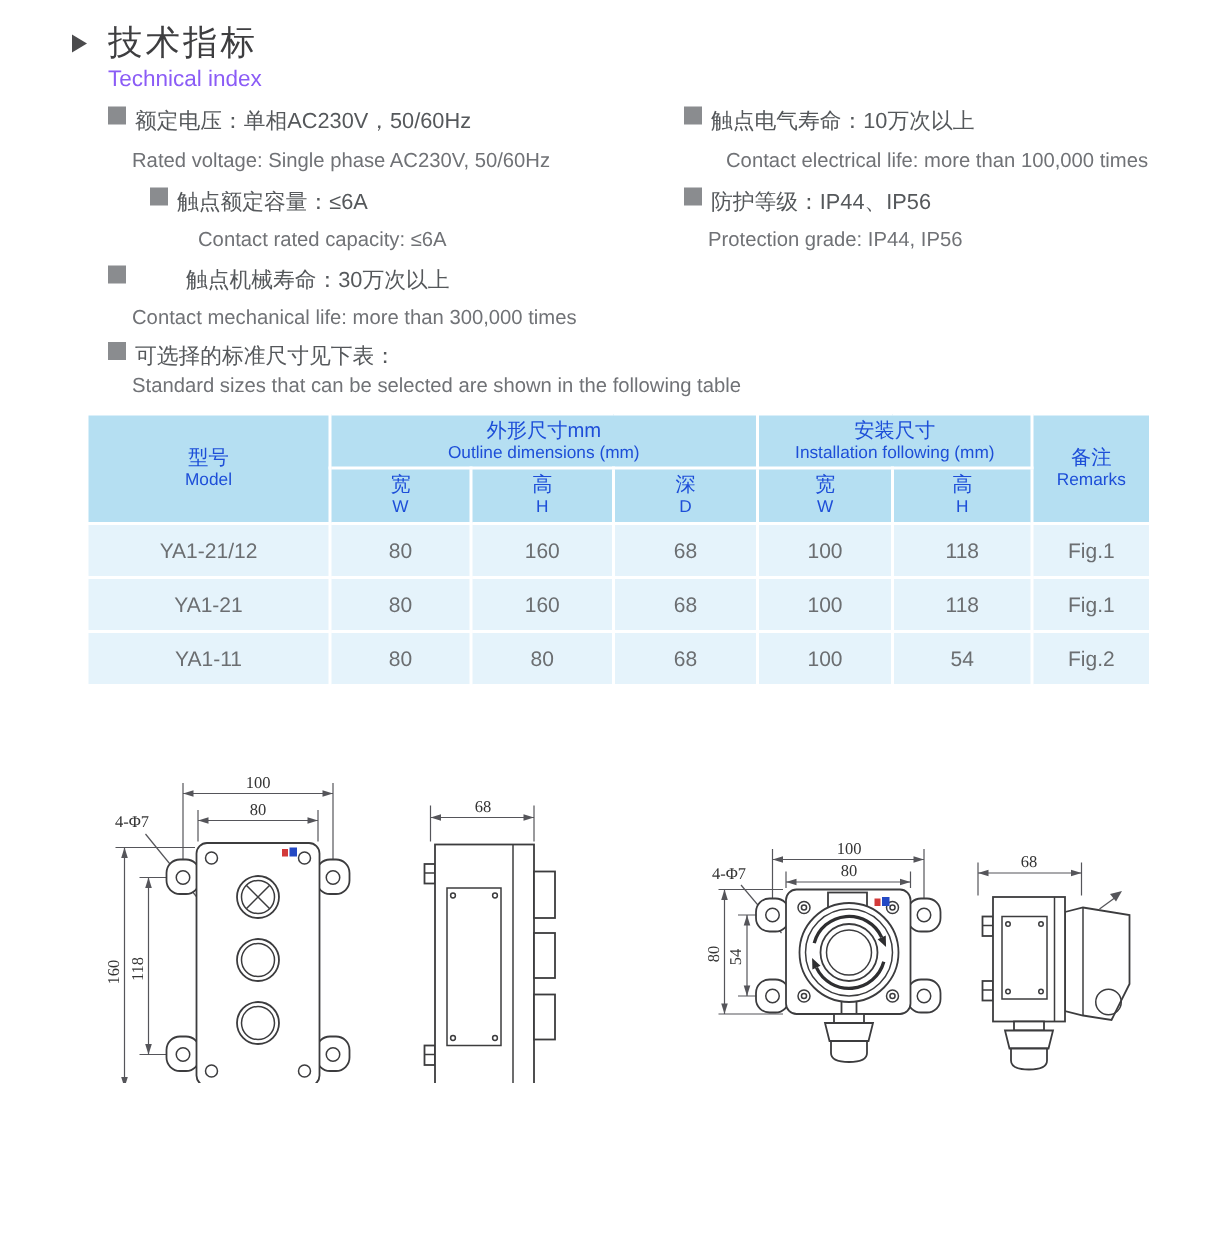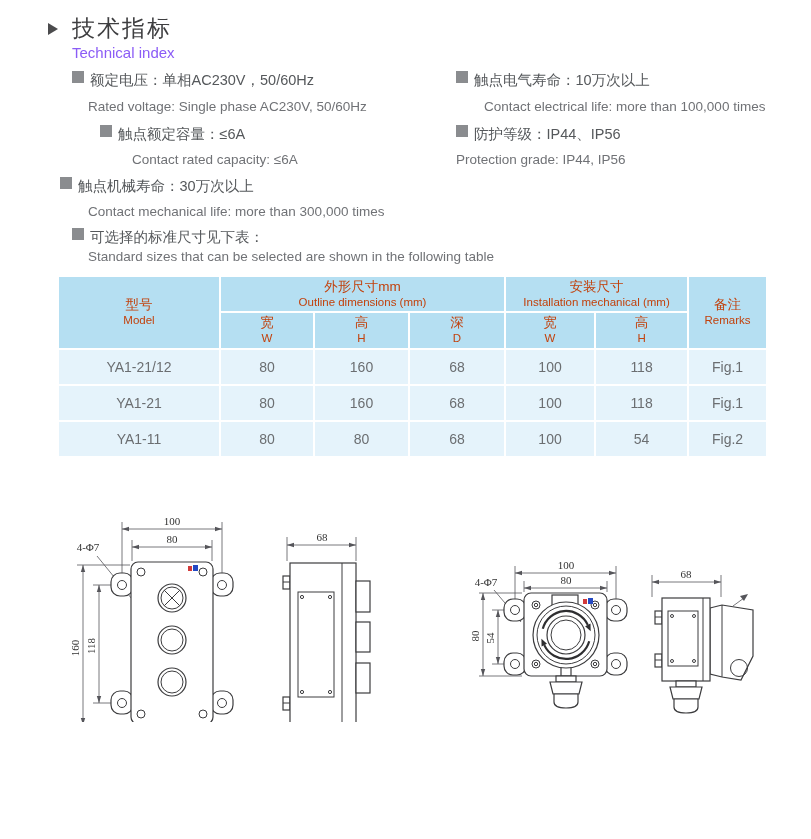--- a/index.html
+++ b/index.html
@@ -13,21 +13,21 @@
   .title-en{font-size:15px;color:#8b5cf6;}
 
   
   .zh-line{display:flex;align-items:flex-start;font-size:14.5px;color:#55585b;white-space:nowrap;}
   .bullet{width:12px;height:12px;background:#8a8c8f;margin-right:6px;flex:0 0 auto;}
   .en-line{font-size:13.5px;color:#707276;white-space:nowrap;}
 
   
   table.spec{border-collapse:collapse;table-layout:fixed;width:709px;}
   table.spec th,table.spec td{border:2px solid #ffffff;text-align:center;vertical-align:middle;padding:0;font-weight:normal;}
-  table.spec thead th{background:#b5dff2;color:#c2410c;}
+  table.spec thead th{background:#b5dff2;color:#1d4ed8;}
   table.spec tbody td{background:#e5f3fb;color:#6b6e71;font-size:14px;}
   .hz{font-size:13.5px;line-height:1.25;}
   .he{font-size:11.5px;line-height:1.2;}
 
   
   svg .ln{stroke:#3c3c3e;stroke-width:1.2;fill:none;}
   svg .ln2{stroke:#3c3c3e;stroke-width:1;fill:none;}
   svg .fw{stroke:#3c3c3e;stroke-width:1.2;fill:#ffffff;}
   svg .dim{stroke:#55555a;stroke-width:0.8;fill:none;}
   svg .ah{fill:#55555a;stroke:none;}
@@ -50,21 +50,21 @@
     <span>额定电压：单相AC230V，50/60Hz</span>
   </div>
   <div class="abs en-line" style="left:88px;top:99px;">Rated voltage: Single phase AC230V, 50/60Hz</div>
 
   <div class="abs zh-line" style="left:72px;top:125px;padding-left:28px;">
     <span class="bullet"></span>
     <span>触点额定容量：≤6A</span>
   </div>
   <div class="abs en-line" style="left:88px;top:152px;margin-left:44px;">Contact rated capacity: ≤6A</div>
 
-  <div class="abs zh-line" style="left:60px;top:177px;">
+  <div class="abs zh-line" style="left:72px;top:177px;gap:34px;">
     <span class="bullet"></span>
     <span>触点机械寿命：30万次以上</span>
   </div>
   <div class="abs en-line" style="left:88px;top:204px;">Contact mechanical life: more than 300,000 times</div>
 
   <div class="abs zh-line" style="left:72px;top:228px;">
     <span class="bullet"></span>
     <span>可选择的标准尺寸见下表：</span>
   </div>
   <div class="abs en-line" style="left:88px;top:249px;">Standard sizes that can be selected are shown in the following table</div>
@@ -72,21 +72,21 @@
   <div class="abs zh-line" style="left:456px;top:71px;">
     <span class="bullet"></span>
     <span>触点电气寿命：10万次以上</span>
   </div>
   <div class="abs en-line" style="left:472px;top:99px;margin-left:12px;">Contact electrical life: more than 100,000 times</div>
 
   <div class="abs zh-line" style="left:456px;top:125px;">
     <span class="bullet"></span>
     <span>防护等级：IP44、IP56</span>
   </div>
-  <div class="abs en-line" style="left:456px;top:152px;">Protection grade: IP44, IP56</div>
+  <div class="abs en-line" style="left:472px;top:152px;">Protection grade: IP44, IP56</div>
 
   <table class="spec abs" style="left:57px;top:275px;">
     <colgroup>
       <col style="width:162px">
         <col style="width:94px">
         <col style="width:95px">
       <col style="width:96px">
         <col style="width:90px">
         <col style="width:93px">
         <col style="width:79px">
@@ -96,21 +96,21 @@
         <th rowspan="2">
           <div class="hz">型号</div>
           <div class="he">Model</div>
         </th>
         <th colspan="3">
           <div class="hz">外形尺寸mm</div>
           <div class="he">Outline dimensions (mm)</div>
         </th>
         <th colspan="2">
           <div class="hz">安装尺寸</div>
-          <div class="he">Installation mechanical (mm)</div>
+          <div class="he">Installation following (mm)</div>
         </th>
         <th rowspan="2">
           <div class="hz">备注</div>
           <div class="he">Remarks</div>
         </th>
       </tr>
       <tr style="height:37px;">
         <th>
           <div class="hz">宽</div>
             <div class="he">W</div>

